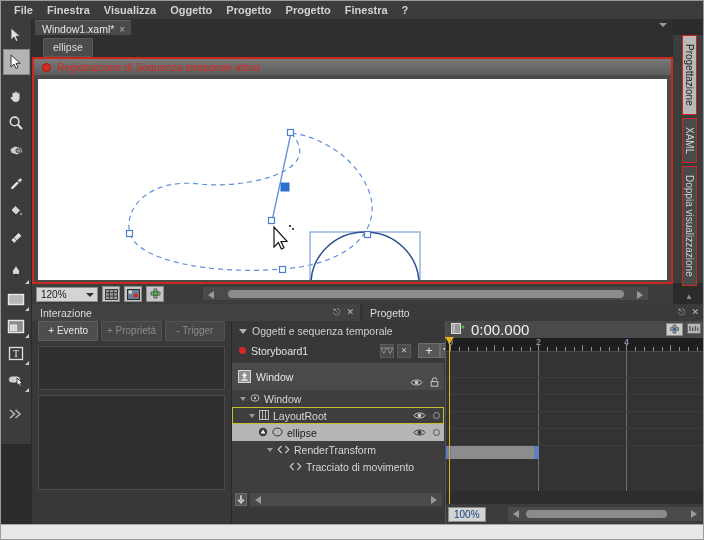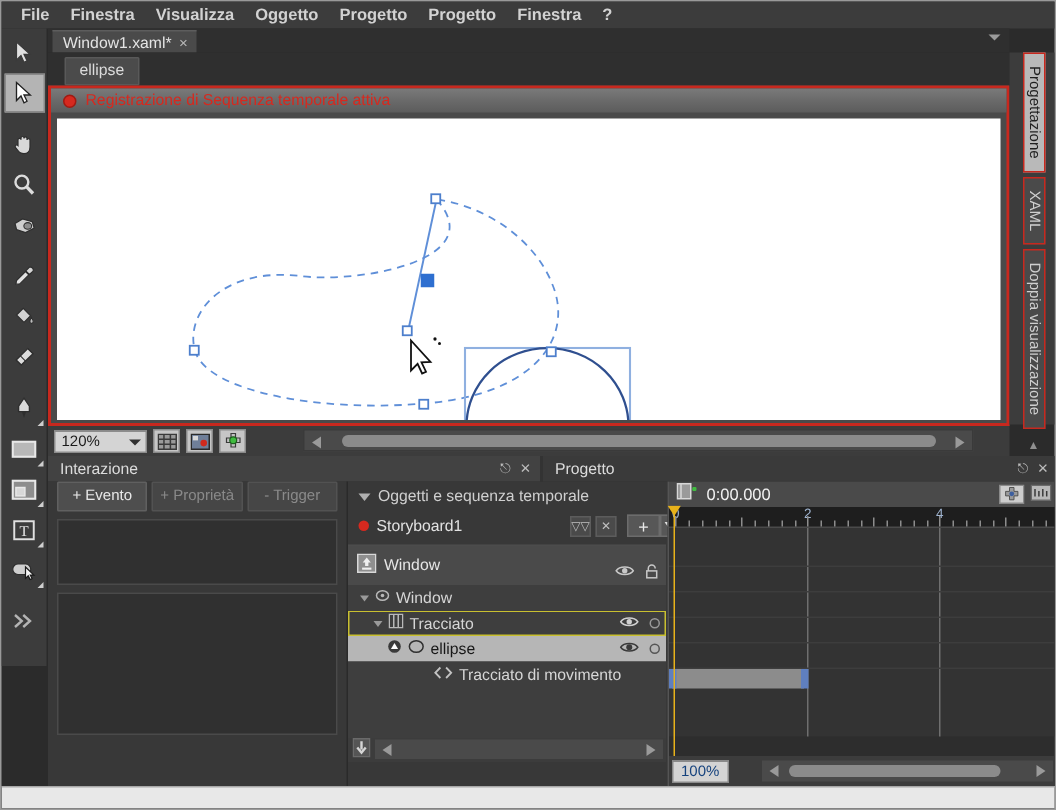--- a/index.html
+++ b/index.html
@@ -282,21 +282,21 @@
 
   
   .tl {
     position: absolute; left: 213px; top: 0; width: 260px; height: 203px;
     background: #2d2d2d; border-left: 1px solid #555;
   }
   .tl-head {
     height: 17px; background: #4a4a4a; position: relative;
     display: flex; align-items: center; gap: 6px; padding-left: 5px;
   }
-  .tl-time { color: #f0f0f0; font-size: 11px; }
+  .tl-time { color: #f0f0f0; font-size: 15px; }
   .tl-head-icons { position: absolute; right: 4px; top: 2px; display: flex; gap: 4px; }
   .ruler {
     position: relative; height: 14px; background: #1e1e1e;
     border-bottom: 1px solid #4a4a4a;
   }
   .ruler .lab {
     position: absolute; top: -1px; color: #9fb4d0; font-size: 9px;
   }
   .ruler .tick { position: absolute; bottom: 0; width: 1px; background: #8d8d8d; }
   .grid { position: absolute; left: 0; top: 31px; right: 0; bottom: 33px; background: #333; }
@@ -683,21 +683,21 @@
 
         <div class="trow sel-outline" style="padding-left:17px;">
           <span class="twist"></span>
           <span>
             <svg width="10" height="10" viewBox="0 0 10 10">
                 <rect x="0.5" y="0.5" width="9" height="9" fill="none" stroke="#b8b8b8" stroke-width="1"></rect>
                 <line x1="3.5" y1="0.5" x2="3.5" y2="9.5" stroke="#b8b8b8"></line>
                 <line x1="6.5" y1="0.5" x2="6.5" y2="9.5" stroke="#b8b8b8"></line>
               </svg>
           </span>
-          <span>Tracciato</span>
+          <span>LayoutRoot</span>
           <span class="ctrls">
             <span>
               <svg width="13" height="9" viewBox="0 0 13 9">
                   <path d="M0.8 4.5 C3 1.2, 10 1.2, 12.2 4.5 C10 7.8, 3 7.8, 0.8 4.5 Z" fill="none" stroke="#d0d0d0" stroke-width="1"></path>
                   <circle cx="6.5" cy="4.5" r="1.8" fill="#d0d0d0"></circle>
                 </svg>
             </span>
             <span class="lock-o"></span>
           </span>
         </div>
@@ -719,20 +719,29 @@
             <span>
               <svg width="13" height="9" viewBox="0 0 13 9">
                   <path d="M0.8 4.5 C3 1.2, 10 1.2, 12.2 4.5 C10 7.8, 3 7.8, 0.8 4.5 Z" fill="none" stroke="#3a3a3a" stroke-width="1"></path>
                   <circle cx="6.5" cy="4.5" r="2" fill="#3a3a3a"></circle>
                 </svg>
             </span>
             <span class="lock-o"></span>
           </span>
         </div>
 
+        <div class="trow" style="padding-left:35px;">
+          <span class="twist"></span>
+          <span>
+            <svg width="13" height="9" viewBox="0 0 13 9">
+                <path d="M4.6 1 L1.2 4.5 L4.6 8 M8.4 1 L11.8 4.5 L8.4 8" fill="none" stroke="#c2c2c2" stroke-width="1.2"></path>
+              </svg>
+          </span>
+          <span>RenderTransform</span>
+        </div>
 
 
         <div class="trow" style="padding-left:57px;">
           <span>
             <svg width="13" height="9" viewBox="0 0 13 9">
                 <path d="M4.6 1 L1.2 4.5 L4.6 8 M8.4 1 L11.8 4.5 L8.4 8" fill="none" stroke="#c2c2c2" stroke-width="1.2"></path>
               </svg>
           </span>
           <span>Tracciato di movimento</span>
         </div>

